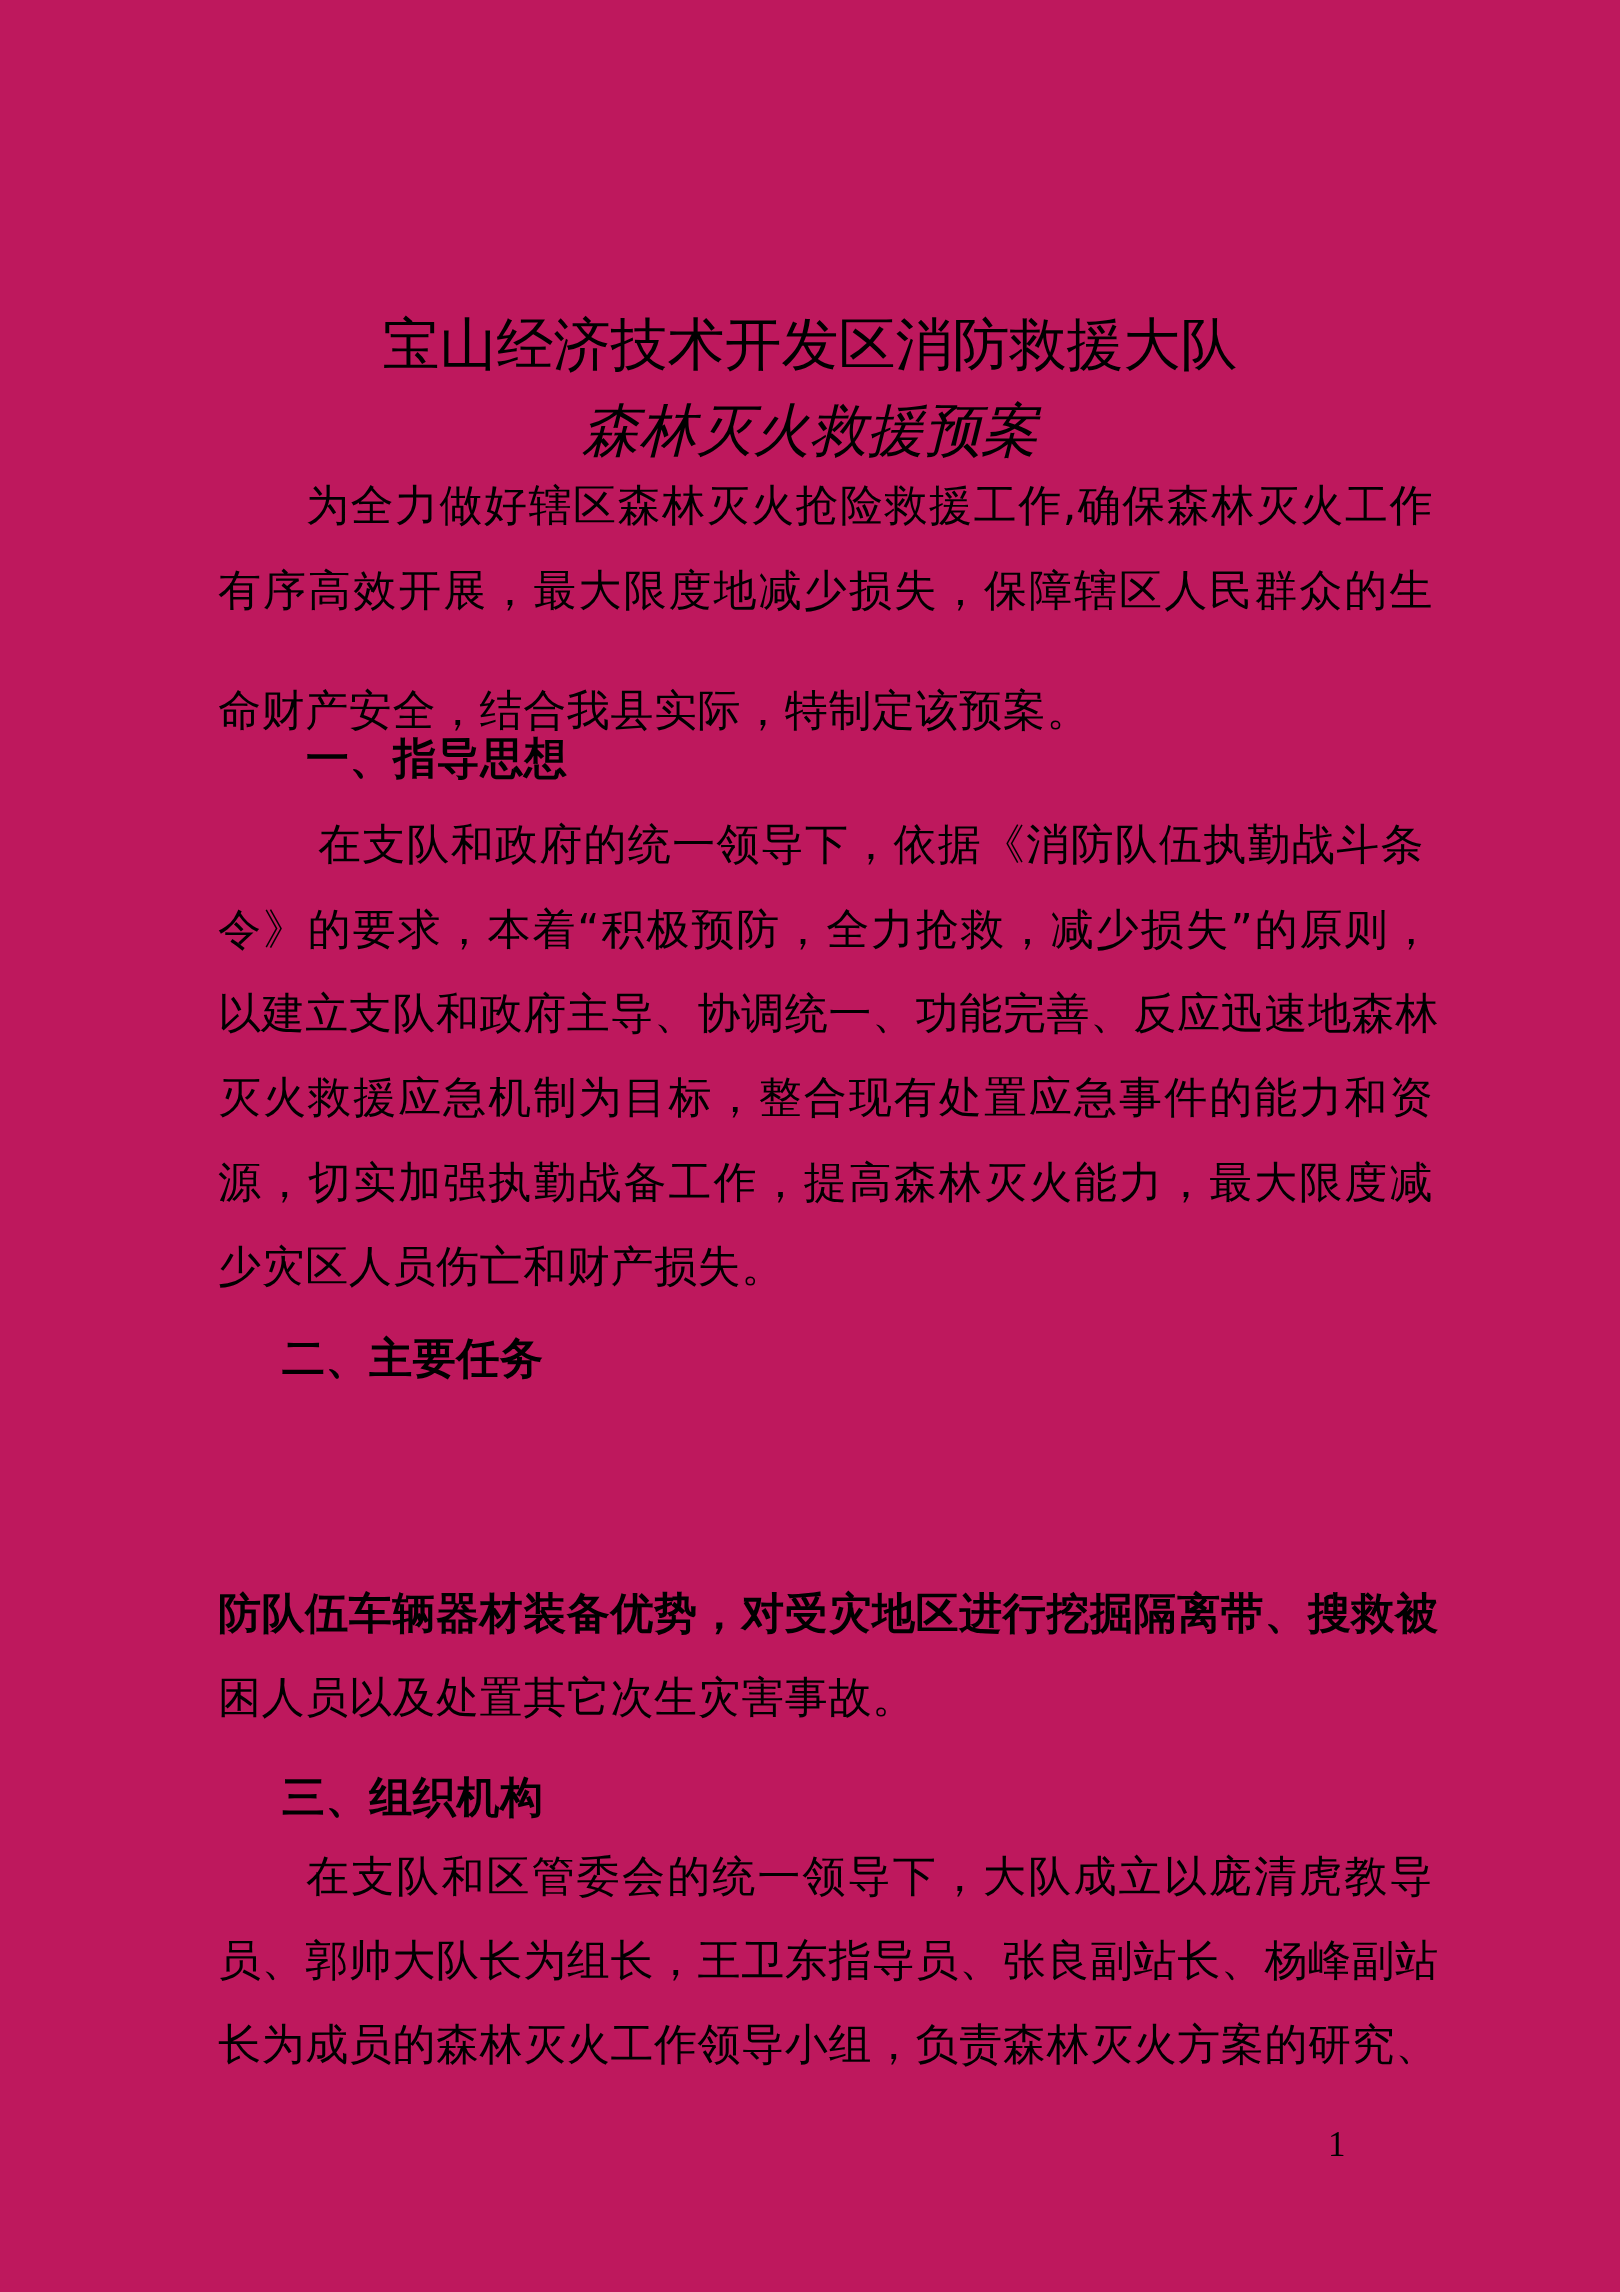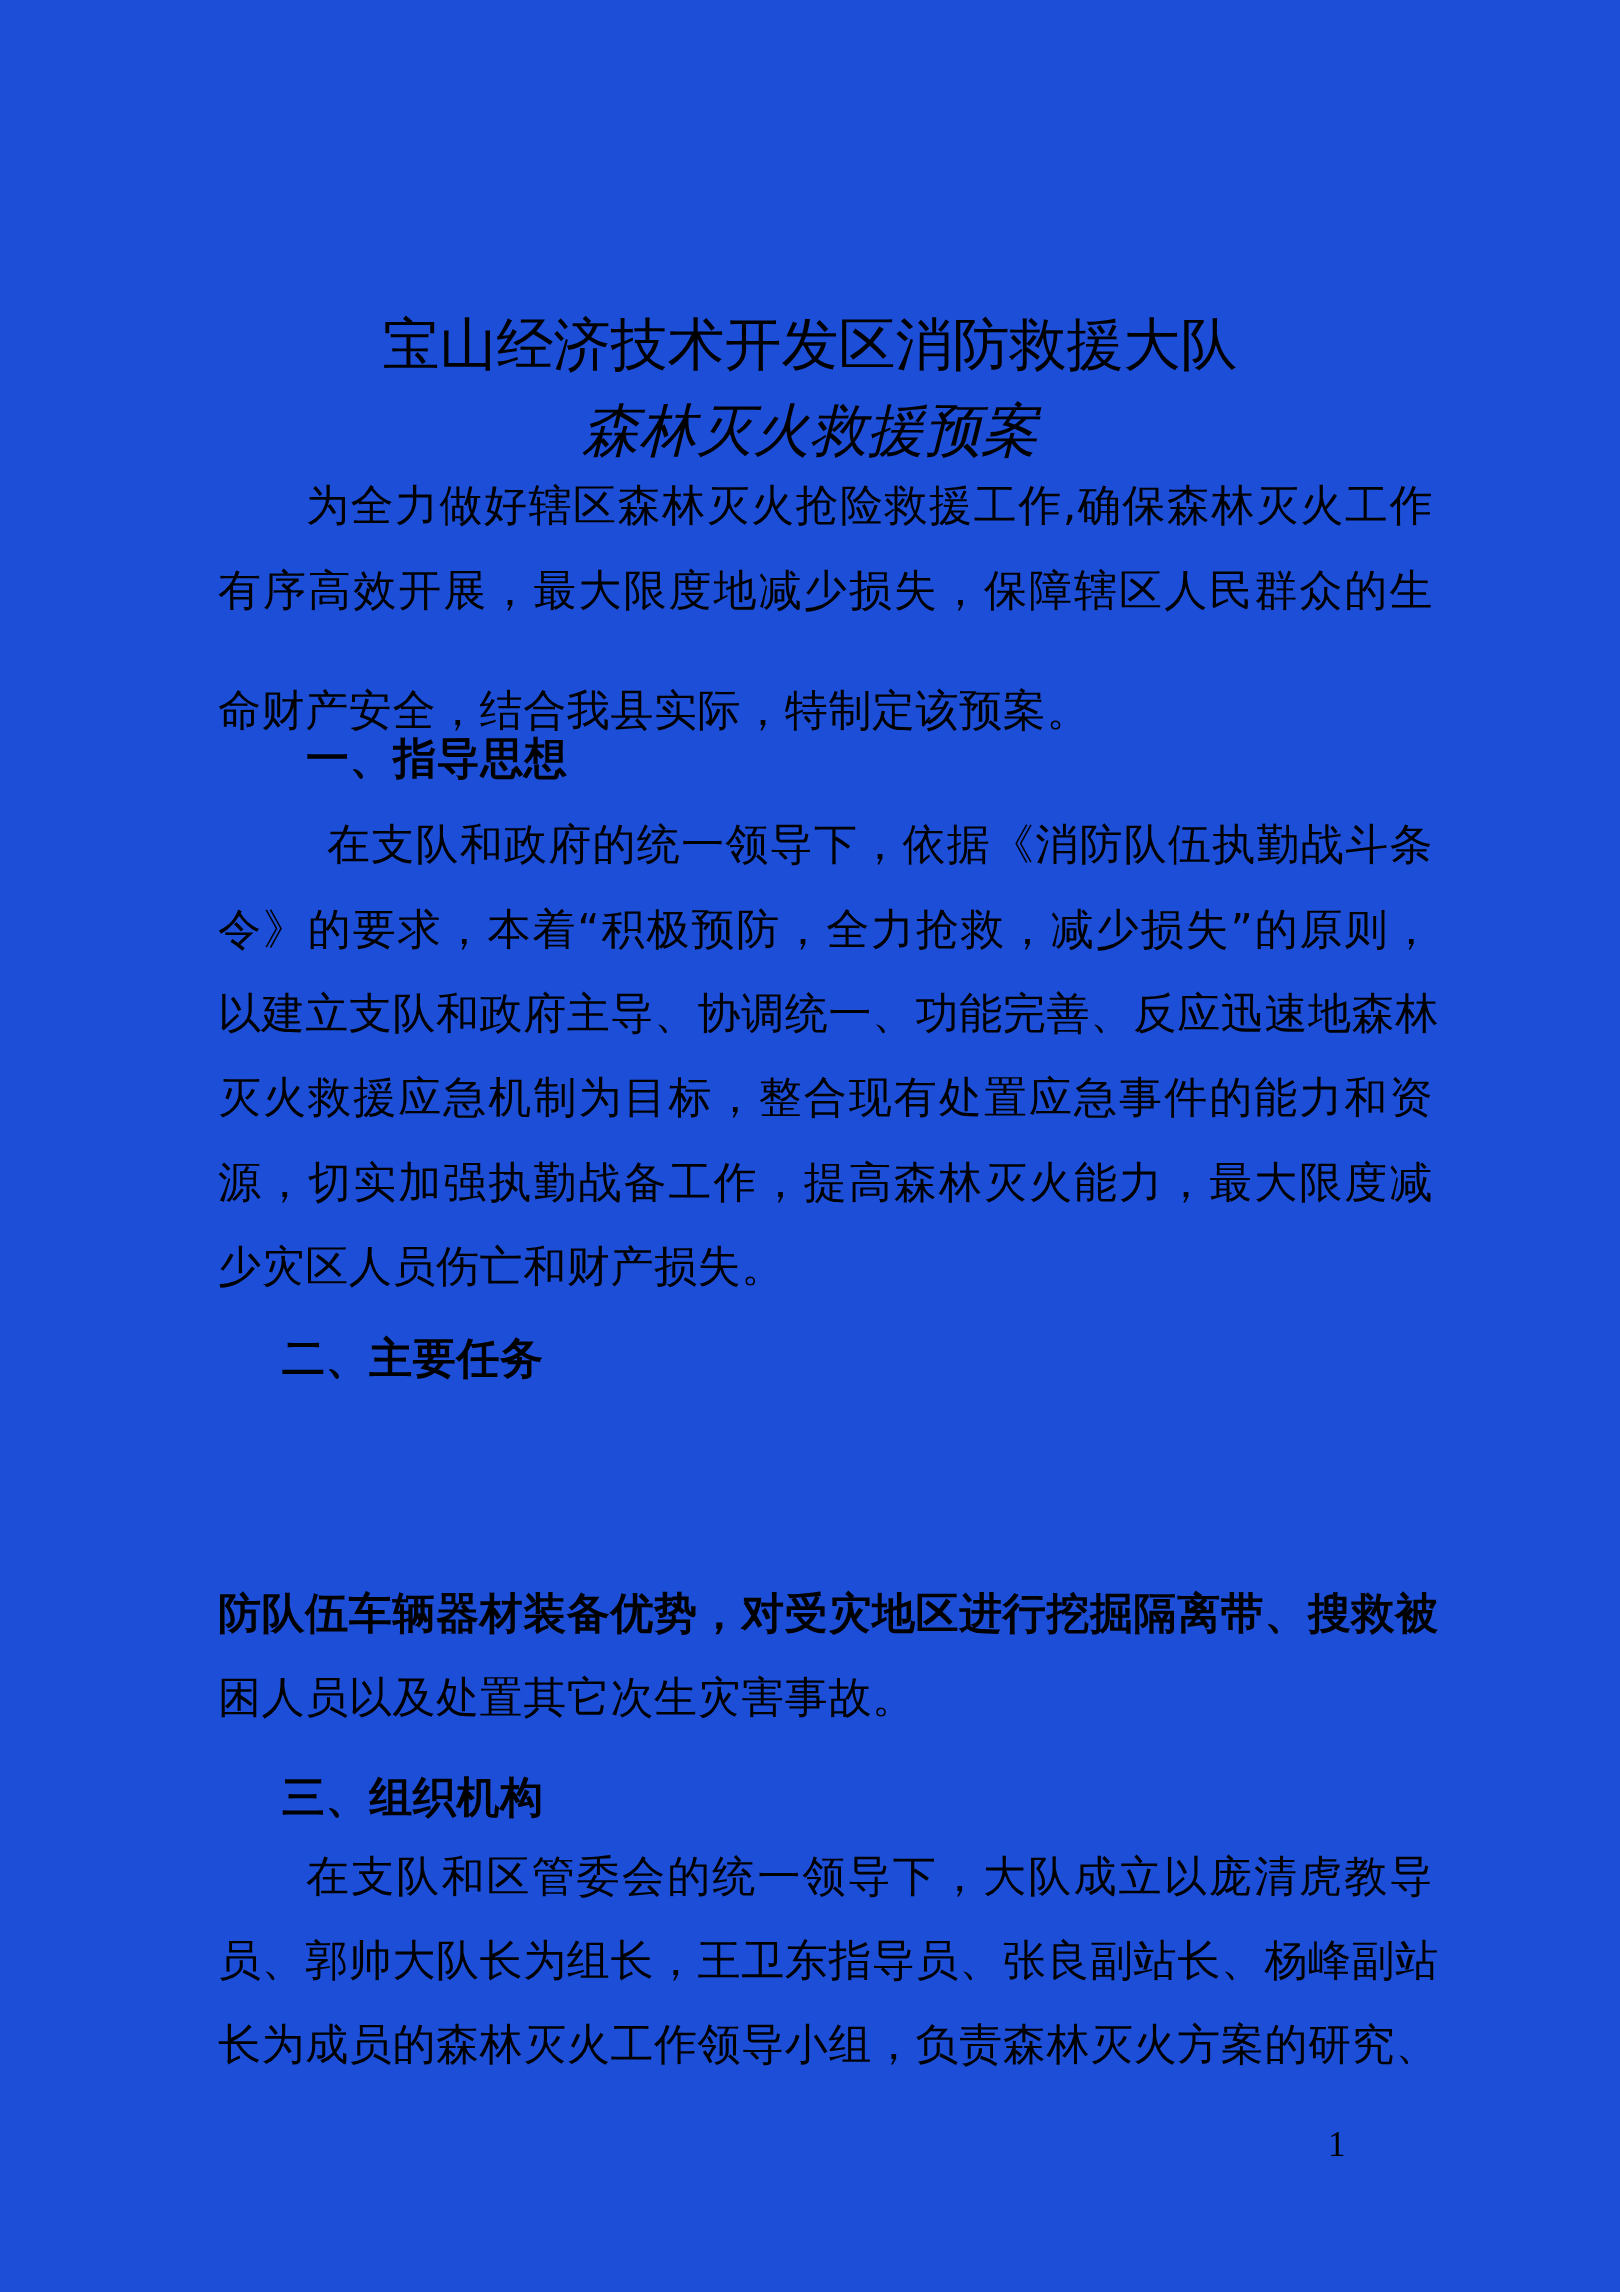--- a/index.html
+++ b/index.html
@@ -1,18 +1,18 @@
 <!DOCTYPE html>
 <html><head>
 <meta charset="utf-8">
 <style>
   html, body { margin: 0; padding: 0; background: #ffffff; }
   body { width: 1620px; height: 2293px; position: relative; overflow: hidden;
          font-family: "DejaVu Sans", "Liberation Sans", sans-serif; color: #000; }
-  .page { position: absolute; left: 0; top: 0; width: 1620px; height: 2293px; background: #1d4ed8; }
+  .page { position: absolute; left: 0; top: 0; width: 1620px; height: 2293px; background: #be185d; }
   .title { position: absolute; left: 0; width: 1620px; text-align: center;
            font-size: 57px; line-height: 65px; font-weight: normal; letter-spacing: 0px; }
   .t1 { top: 312px; }
   .t2 { top: 398px; font-style: italic; }
   .line { position: absolute; left: 218px; width: 1215px; font-size: 43px; line-height: 55px;
           white-space: nowrap; letter-spacing: 0.6px; }
   .line.just { text-align-last: justify; text-align: justify; }
   .h { font-weight: bold; font-size: 43px; }
   .pagenum { position: absolute; top: 2125px; left: 1328px; font-family: "Liberation Serif", serif;
              font-size: 35px; line-height: 39px; }
@@ -23,21 +23,21 @@
 <div class="page">
 
   <div class="title t1">宝山经济技术开发区消防救援大队</div>
   <div class="title t2">森林灭火救援预案</div>
 
   <div class="line just" style="top:478px; left:306px; width:1127px;">为全力做好辖区森林灭火抢险救援工作,确保森林灭火工作</div>
   <div class="line just" style="top:563px;">有序高效开展，最大限度地减少损失，保障辖区人民群众的生</div>
   <div class="line" style="top:647px;margin-top:36px;">命财产安全，结合我县实际，特制定该预案。</div>
 
   <div class="line h" style="top:731px; left:306px;">一、指导思想</div>
-  <div class="line just" style="top:817px; left:327px; width:1106px;font-family:Liberation Serif, serif;">在支队和政府的统一领导下，依据《消防队伍执勤战斗条</div>
+  <div class="line just" style="top:817px; left:318px; width:1106px;font-family:Liberation Serif, serif;">在支队和政府的统一领导下，依据《消防队伍执勤战斗条</div>
   <div class="line just" style="top:902px;">令》的要求，本着“积极预防，全力抢救，减少损失”的原则，</div>
   <div class="line just" style="top:986px;">以建立支队和政府主导、协调统一、功能完善、反应迅速地森林</div>
   <div class="line just" style="top:1070px;">灭火救援应急机制为目标，整合现有处置应急事件的能力和资</div>
   <div class="line just" style="top:1155px;">源，切实加强执勤战备工作，提高森林灭火能力，最大限度减</div>
   <div class="line" style="top:1239px;">少灾区人员伤亡和财产损失。</div>
 
   <div class="line h" style="top:1331px; left:282px;">二、主要任务</div>
   <div class="line just" style="top:1586px;font-weight:bold;">防队伍车辆器材装备优势，对受灾地区进行挖掘隔离带、搜救被</div>
   <div class="line" style="top:1670px;">困人员以及处置其它次生灾害事故。</div>
 

